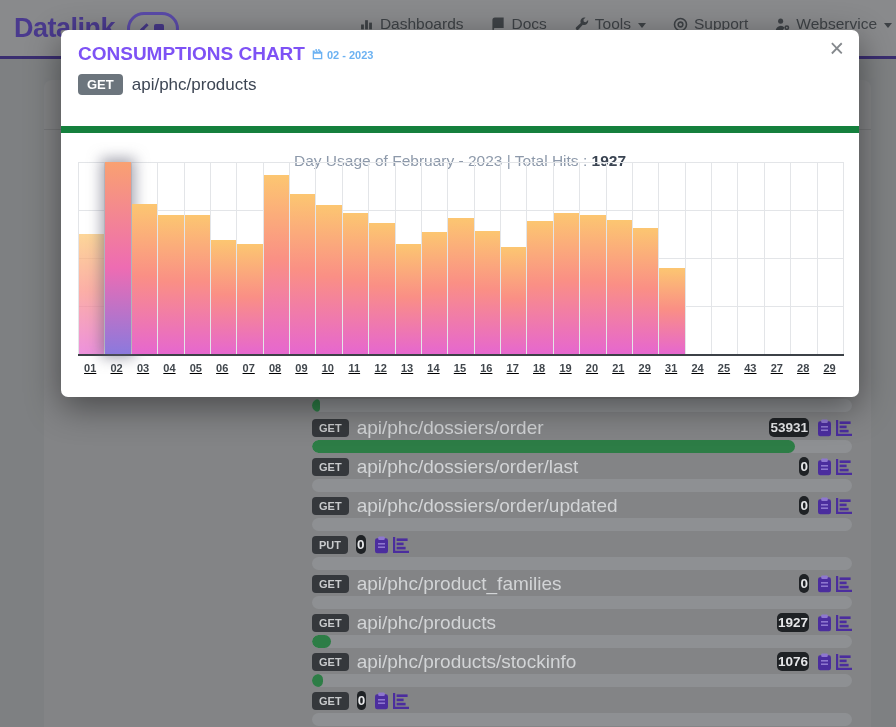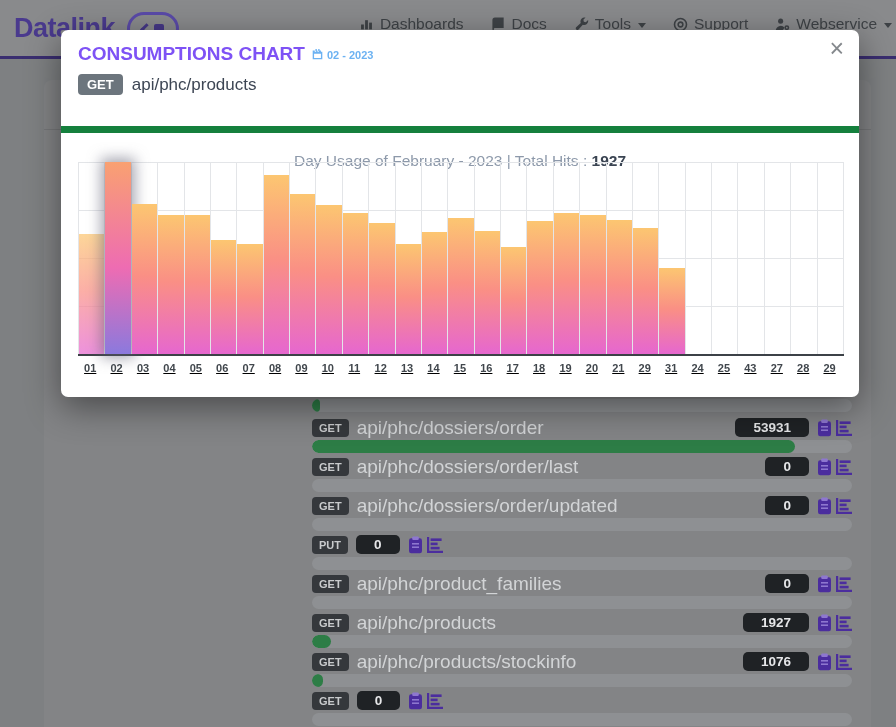--- a/index.html
+++ b/index.html
@@ -25,21 +25,21 @@
   .card { position:absolute; left:44px; top:80px; width:827px; height:647px; background:#838486;
           border-radius:8px 8px 0 0; }
   .card-header { height:50px; border-bottom:1px solid #767779; }
 
   .rows { position:absolute; left:268px; top:319px; width:540px; }
   .row-label { height:21px; margin-bottom:2px; display:flex; align-items:center; }
   .m-badge { font-size:11px; font-weight:bold; color:#c9cbcd; background:#35383c; border-radius:4px;
              padding:3px 7px; margin-right:8px; }
   .row-path { flex:1; font-size:19px; color:#d2d4d6; }
   .count-badge { font-size:13.5px; font-weight:bold; color:#e6e7e9; background:#1f2225; border-radius:5px;
-                 padding:2px 18px; margin-right:8px; }
+                 padding:2px 1px; margin-right:8px; }
   .row-icons { display:flex; gap:3px; align-items:center; color:#4b2d9e; }
   .row-icons svg { display:block; }
   .track { height:13px; background:#8e9093; border-radius:7px; margin-bottom:3px; overflow:hidden; }
   .fill { height:13px; border-radius:7px; }
 
   
   .modal { position:absolute; left:61px; top:30px; width:798px; height:367px; background:#ffffff;
            border-radius:7px; box-shadow:0 10px 35px rgba(0,0,0,0.45); }
   .close-btn { position:absolute; right:15px; top:6px; font-size:25px; color:#85898d; cursor:pointer;
                line-height:1; font-weight:400; }

